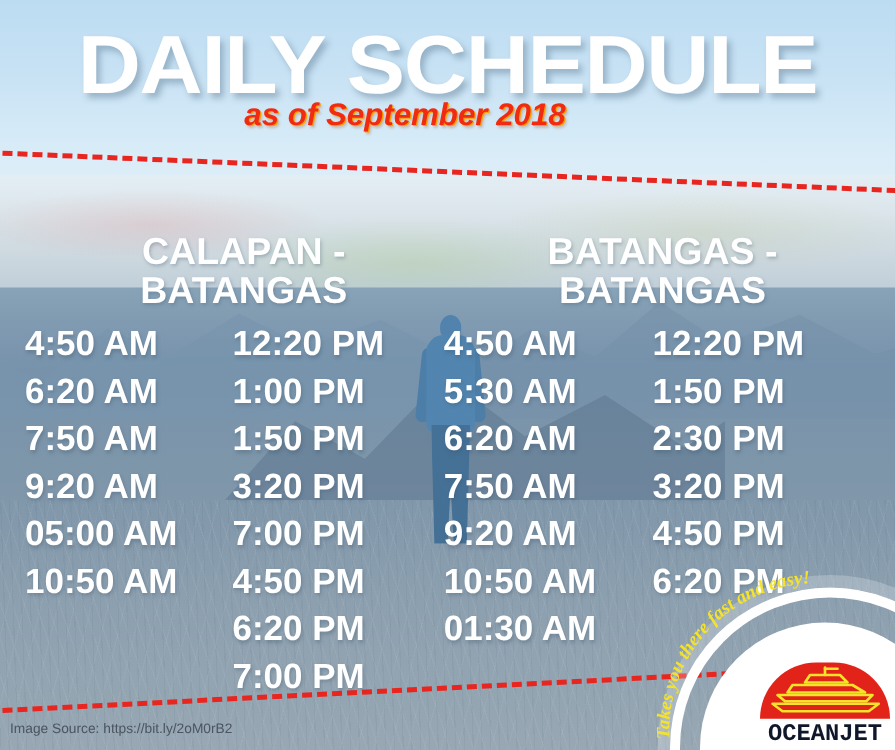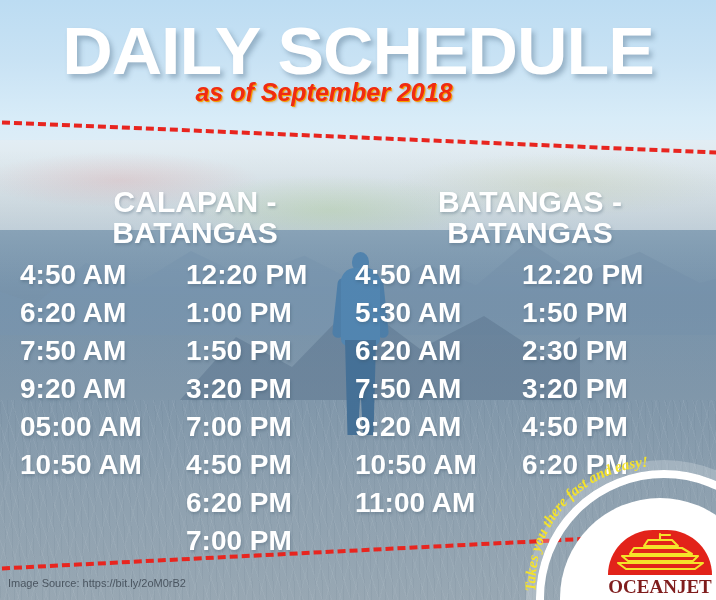--- a/index.html
+++ b/index.html
@@ -259,24 +259,24 @@
     position: relative;
     width: 104px; height: 45px;
     margin: 0 auto;
     background: #e2231a;
     border-radius: 52px 52px 0 0;
     overflow: hidden;
   }
   .boat-svg { position: absolute; left: 0; top: 0; }
   .logo-word {
     margin-top: 1px;
-    font-family: Liberation Serif, serif;
+    font-family: Liberation Mono, monospace;
     font-size: 19px;
     font-weight: bold;
-    color: #7f1d1d;
+    color: #0f172a;
     letter-spacing: 0px;
     white-space: nowrap;
   }
 
   
   .source {
     position: absolute;
     left: 8px; top: 577px;
     font-size: 11px;
     color: #4a5560;
@@ -342,21 +342,21 @@
     <span class="time">7:00 PM</span>
   </div>
 
   <div class="col col-3">
     <span class="time">4:50 AM</span>
     <span class="time">5:30 AM</span>
     <span class="time">6:20 AM</span>
     <span class="time">7:50 AM</span>
     <span class="time">9:20 AM</span>
     <span class="time">10:50 AM</span>
-    <span class="time">11:00 AM</span>
+    <span class="time">01:30 AM</span>
   </div>
 
   <div class="col col-4">
     <span class="time">12:20 PM</span>
     <span class="time">1:50 PM</span>
     <span class="time">2:30 PM</span>
     <span class="time">3:20 PM</span>
     <span class="time">4:50 PM</span>
     <span class="time">6:20 PM</span>
   </div>

